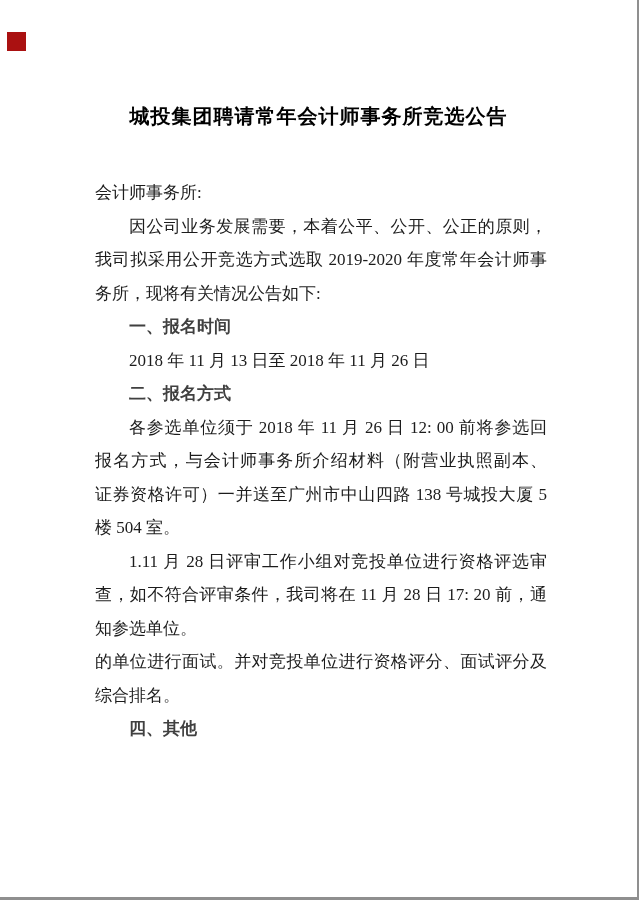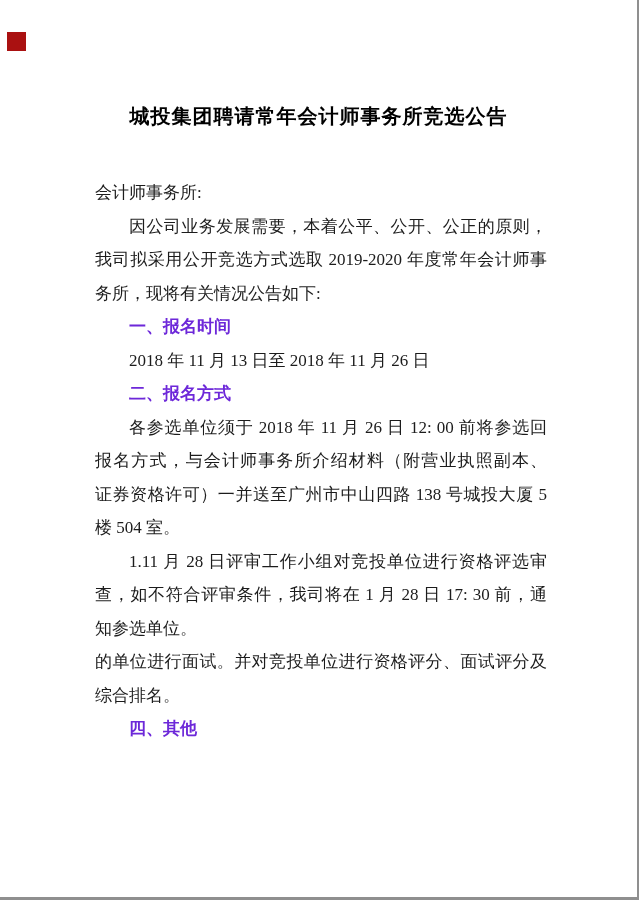--- a/index.html
+++ b/index.html
@@ -47,21 +47,21 @@
     height: 33.5px;
     line-height: 33.5px;
     text-align: justify;
     text-align-last: left;
     overflow: hidden;
   }
   .line.fill { text-align-last: justify; }
   .line.indent { text-indent: 2em; }
   .line.bold {
     font-weight: bold;
-    color: #6d28d9;
+    color: #404040;
     font-family: "Liberation Sans", "DejaVu Sans", sans-serif;
   }
 </style>
 </head>
 <body>
 
 <div class="page">
   <div class="red-marker" style="background: rgb(170, 17, 17);"></div>
   <div class="doc-title">城投集团聘请常年会计师事务所竞选公告</div>
   <div class="body-lines">
@@ -70,19 +70,19 @@
       <div class="line fill">我司拟采用公开竞选方式选取 2019-2020 年度常年会计师事</div>
       <div class="line">务所，现将有关情况公告如下:</div>
       <div class="line indent bold">一、报名时间</div>
       <div class="line indent">2018 年 11 月 13 日至 2018 年 11 月 26 日</div>
       <div class="line indent bold">二、报名方式</div>
       <div class="line indent fill">各参选单位须于 2018 年 11 月 26 日 12: 00 前将参选回</div>
       <div class="line fill">报名方式，与会计师事务所介绍材料（附营业执照副本、</div>
       <div class="line fill">证券资格许可）一并送至广州市中山四路 138 号城投大厦 5</div>
       <div class="line">楼 504 室。</div>
       <div class="line indent fill">1.11 月 28 日评审工作小组对竞投单位进行资格评选审</div>
-      <div class="line fill">查，如不符合评审条件，我司将在 1 月 28 日 17: 30 前，通</div>
+      <div class="line fill">查，如不符合评审条件，我司将在 11 月 28 日 17: 20 前，通</div>
       <div class="line">知参选单位。</div>
       <div class="line fill">的单位进行面试。并对竞投单位进行资格评分、面试评分及</div>
       <div class="line">综合排名。</div>
       <div class="line indent bold">四、其他</div>
     </div>
 </div>
 
 </body></html>

